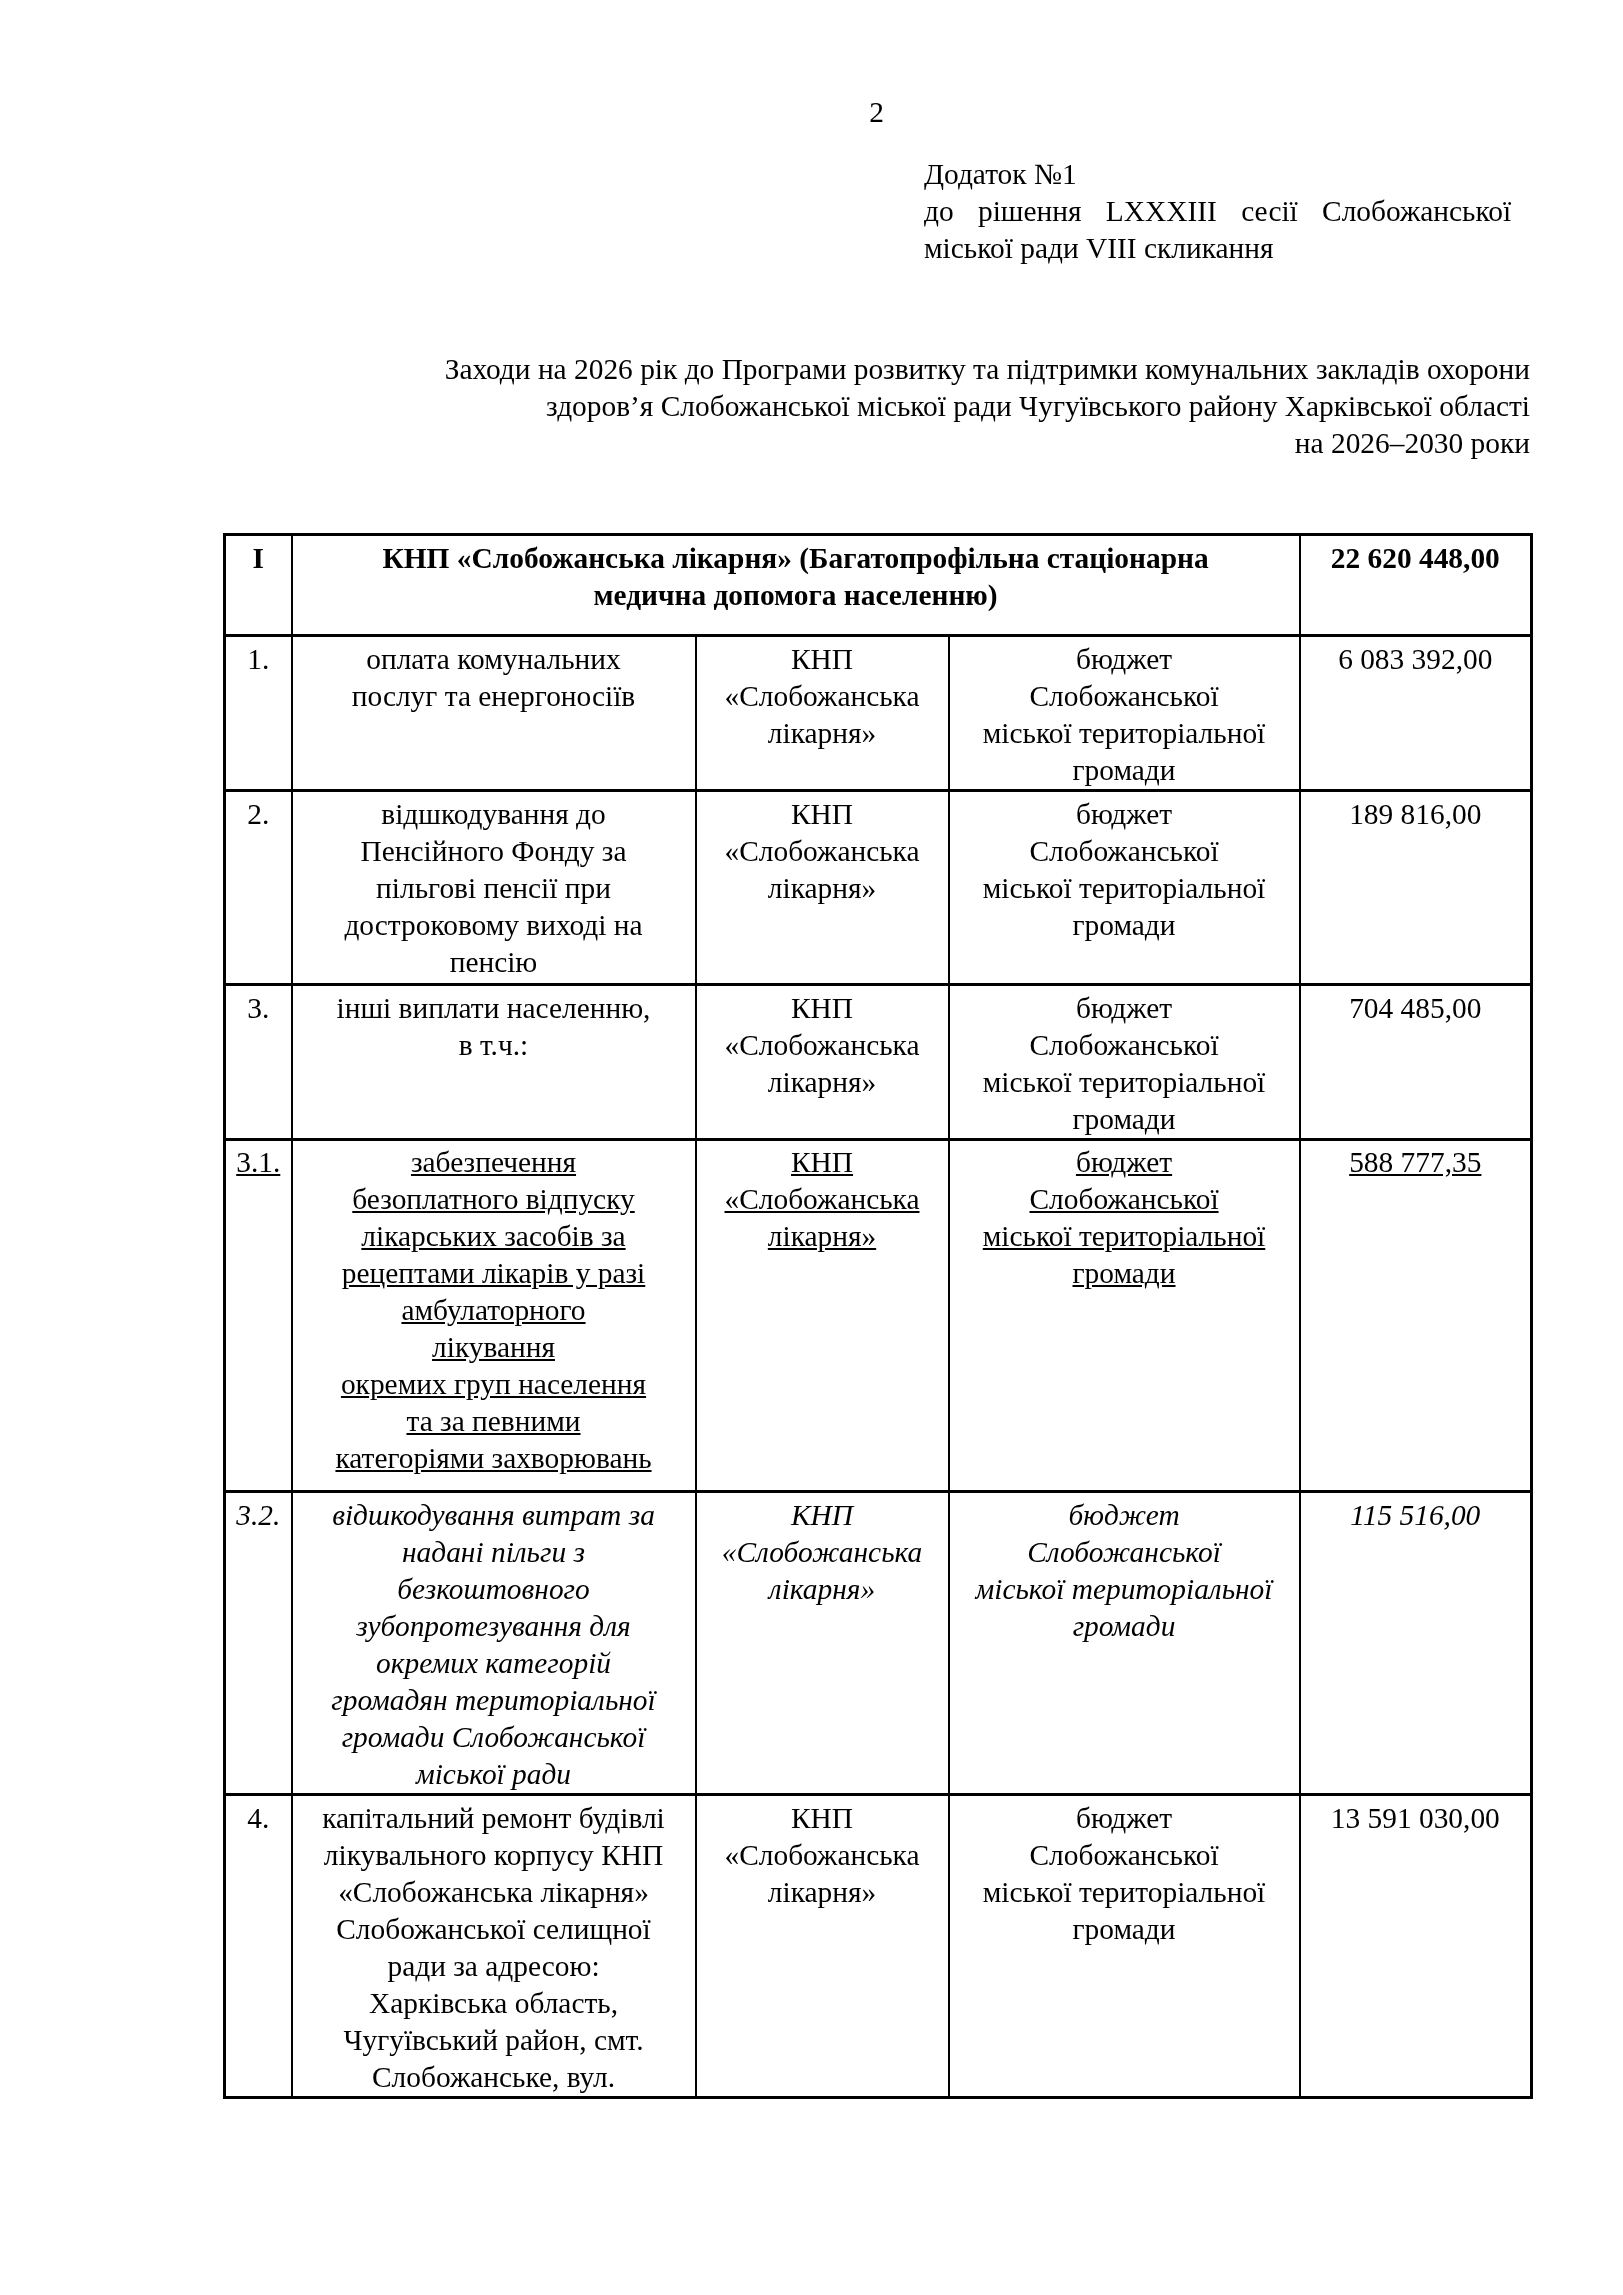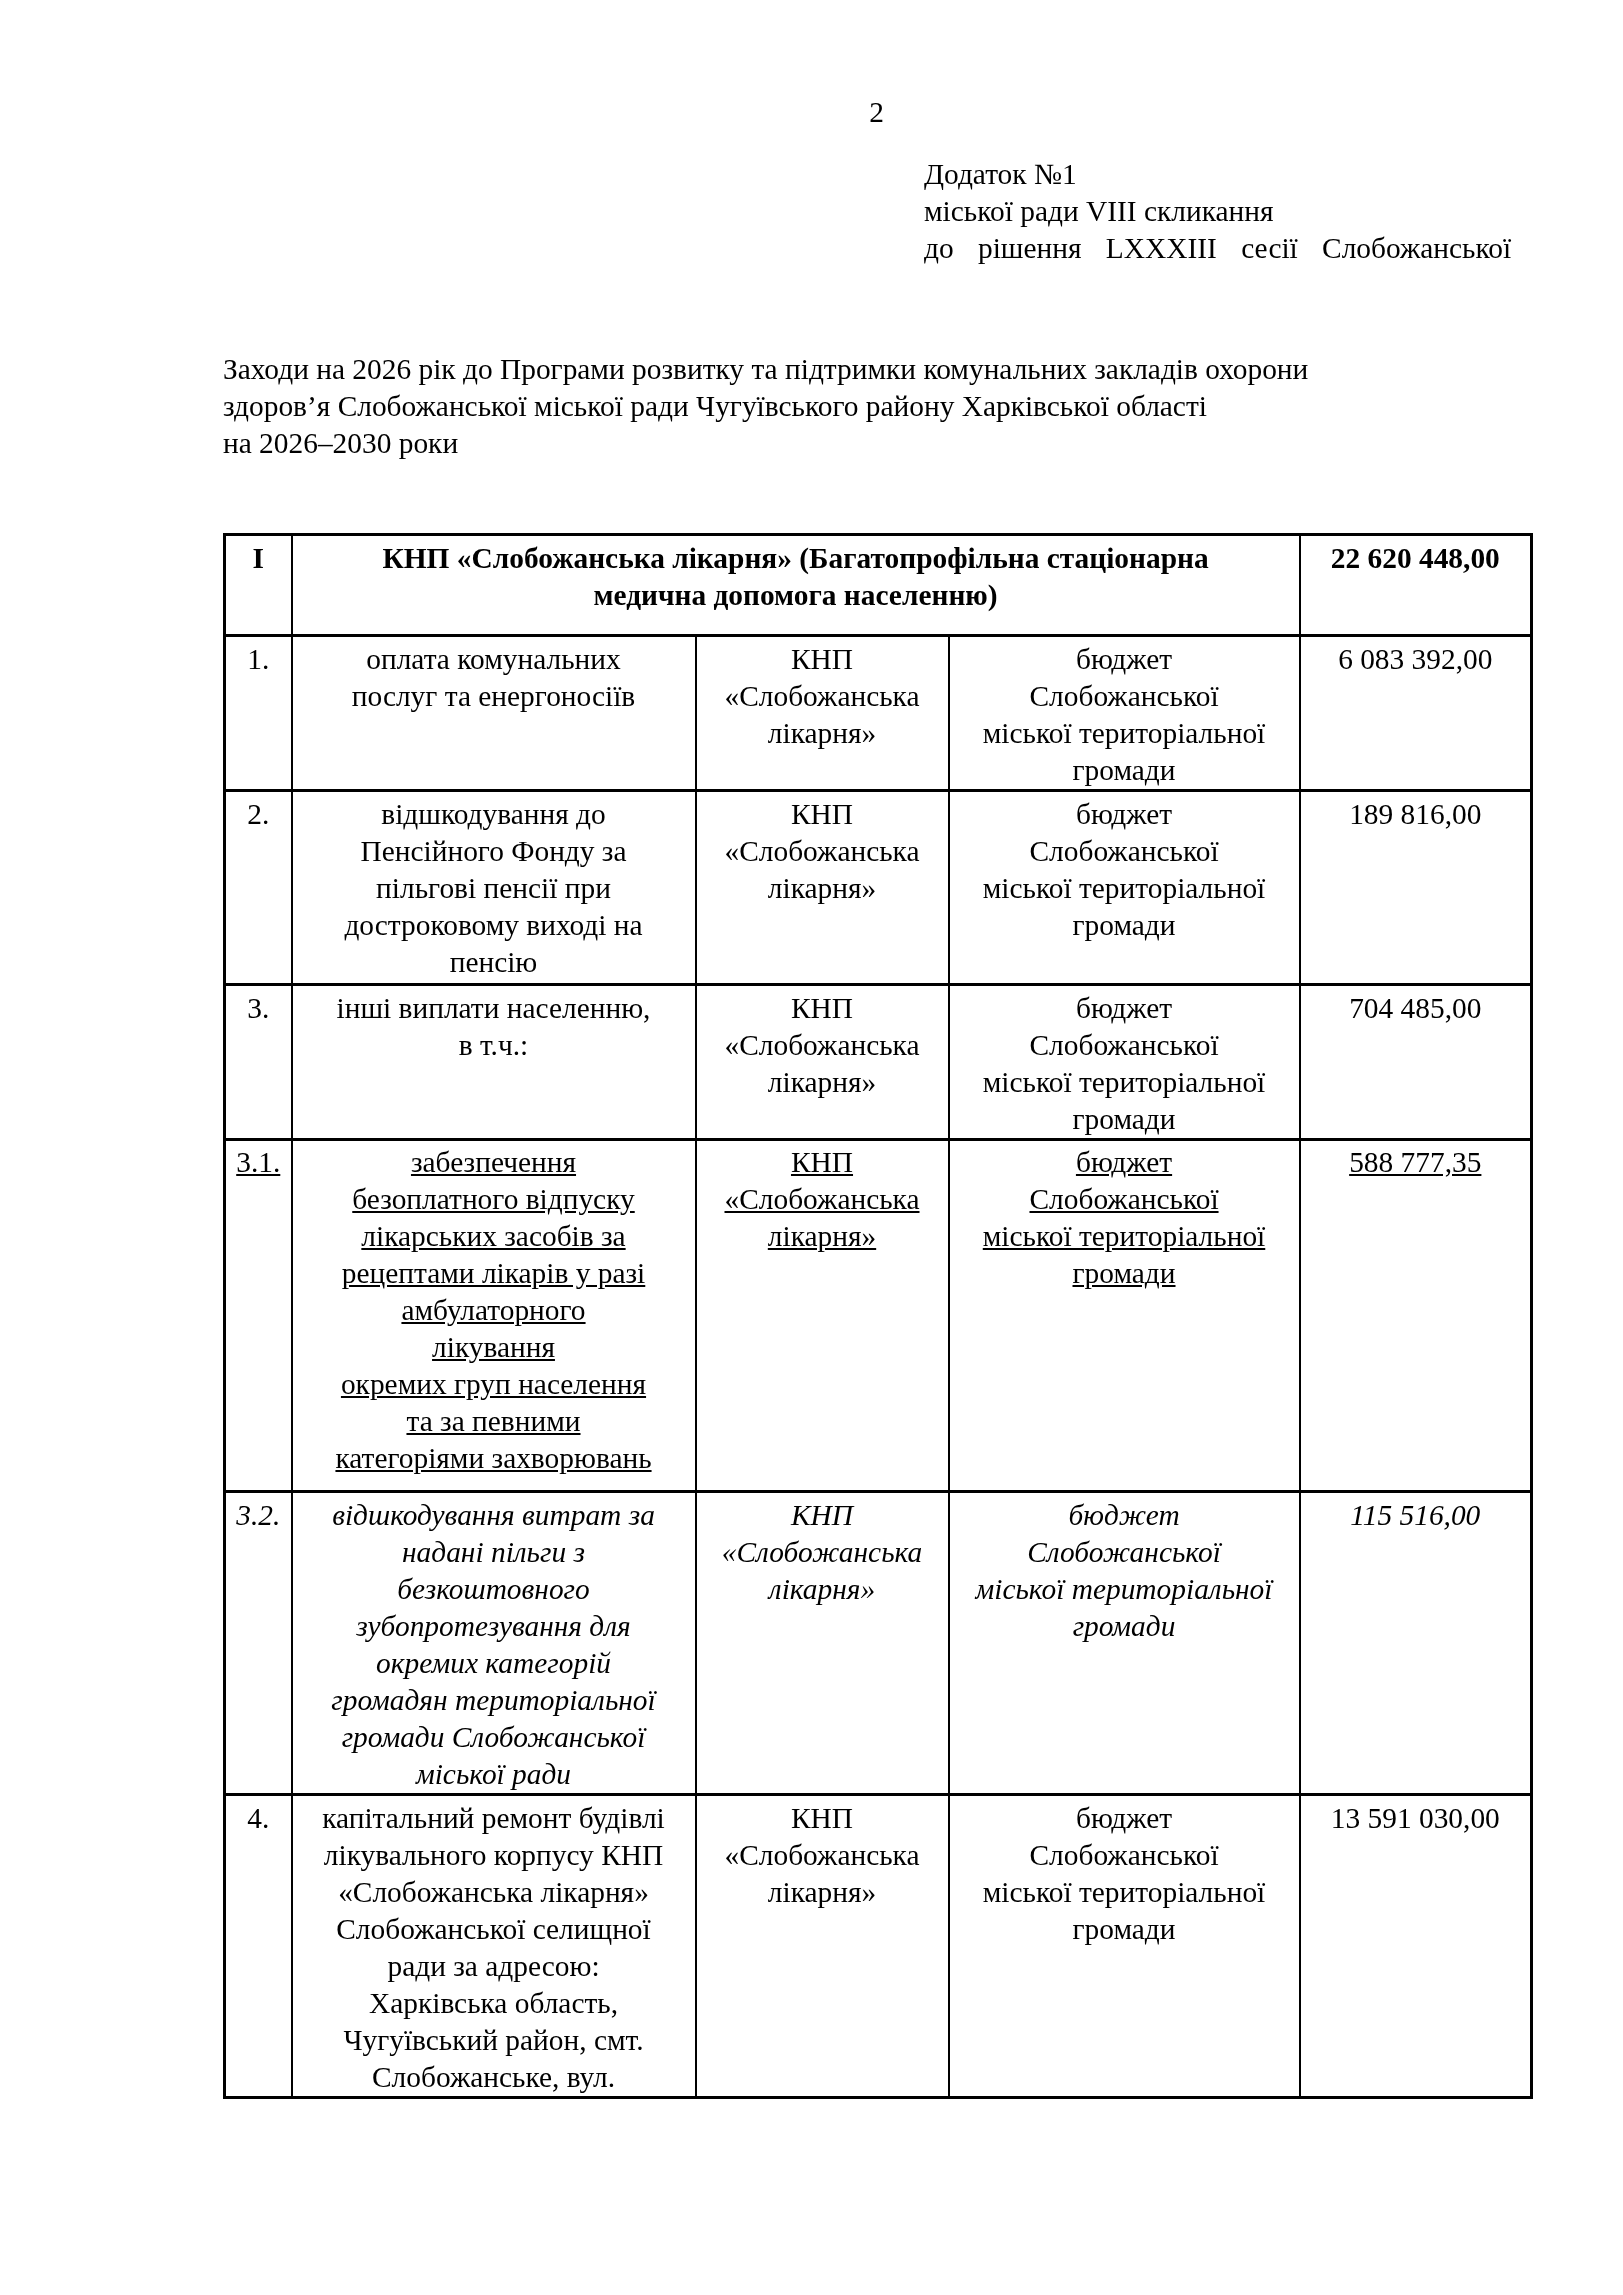--- a/index.html
+++ b/index.html
@@ -28,21 +28,21 @@
     width: 623px;
     font-family: Liberation Serif, serif;
   }
   .dh-line { white-space: pre; }
   .dh-justify { word-spacing: 17px; white-space: normal; }
   .doc-title {
     position: absolute;
     left: 223px;
     top: 351px;
     width: 1307px;
-    text-align: left;
+    text-align: right;
     white-space: pre-line;
   }
   table.measures-table {
     position: absolute;
     left: 223px;
     top: 533px;
     width: 1307px;
     border-collapse: collapse;
     table-layout: fixed;
     border: 3.3px solid #000;
@@ -69,22 +69,22 @@
 </style>
 </head>
 <body>
 
 <div class="page">
 
   <div class="page-number">2</div>
 
   <div class="doc-header">
     <div class="dh-line">Додаток №1</div>
+    <div class="dh-line dh-justify">до рішення LXXXIII сесії Слобожанської</div>
     <div class="dh-line">міської ради VIII скликання</div>
-    <div class="dh-line dh-justify">до рішення LXXXIII сесії Слобожанської</div>
   </div>
 
   <div class="doc-title">Заходи на 2026 рік до Програми розвитку та підтримки комунальних закладів охорони
 здоров’я Слобожанської міської ради Чугуївського району Харківської області
 на 2026–2030 роки</div>
 
   <table class="measures-table">
     <colgroup>
       <col style="width:67px">
       <col style="width:404px">

